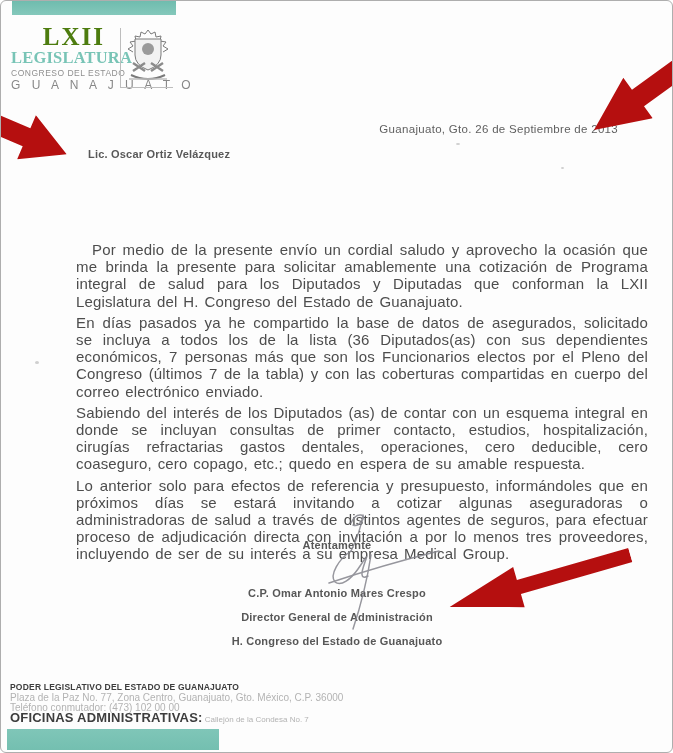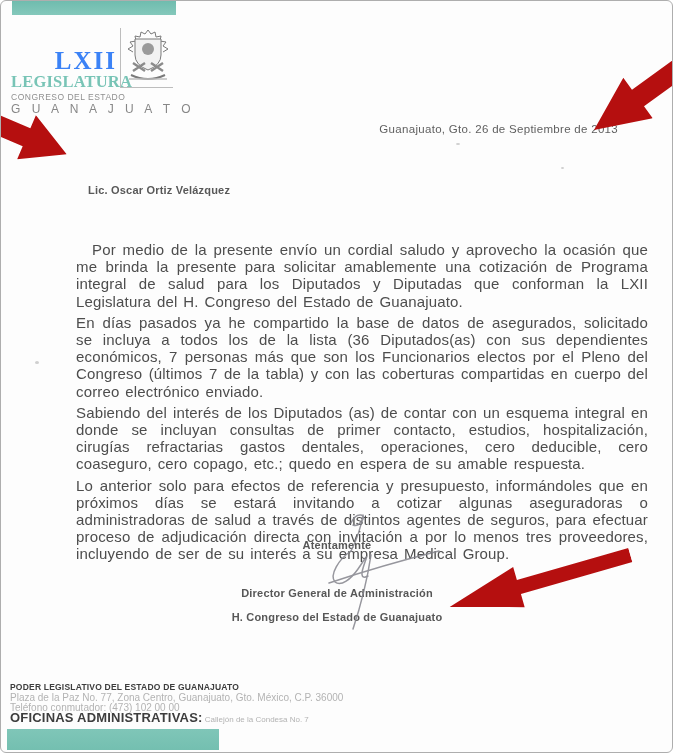--- a/index.html
+++ b/index.html
@@ -5,33 +5,33 @@
   html,body{margin:0;padding:0;background:#ffffff;}
   .page{
     position:relative;width:673px;height:753px;box-sizing:border-box;
     background:#fdfdfd;border:1px solid #aeaeae;border-radius:6px;overflow:hidden;
     font-family:"Liberation Sans",sans-serif;color:#4b4b4b;
   }
   
   .teal-bar-top{position:absolute;left:11px;top:0;width:164px;height:14px;
     background:linear-gradient(180deg,#6fbcae,#84c8bb);}
   .logo{position:absolute;left:10px;top:24px;width:108px;}
-  .logo .lxii{font-family:"Liberation Serif",serif;font-weight:bold;color:#3b82f6;
-    font-size:25px;line-height:24px;letter-spacing:2px;text-align:right;padding-right:2px;margin-top:24px;}
+  .logo .lxii{font-family:"Liberation Serif",serif;font-weight:bold;color:#4d7c0f;
+    font-size:25px;line-height:24px;letter-spacing:2px;text-align:right;padding-right:14px;}
   .logo .legis{font-family:"Liberation Serif",serif;font-weight:bold;color:#78c4b6;
     font-size:16.5px;line-height:17px;letter-spacing:0.2px;}
   .logo .congreso{color:#8f8f8f;font-size:8.5px;letter-spacing:0.5px;line-height:10px;margin-top:2px;white-space:nowrap;}
   .logo .estado{color:#878787;font-size:12px;letter-spacing:4px;line-height:13px;margin-top:1px;white-space:nowrap;}
   .crest-frame{position:absolute;left:119px;top:27px;width:52px;height:59px;
     border-left:1.5px solid #bdbdbd;border-bottom:1.5px solid #bdbdbd;}
   .crest{position:absolute;left:124px;top:26px;}
   
   .dateline{position:absolute;top:122px;right:54px;font-size:11.5px;letter-spacing:0.3px;color:#5f5f5f;}
   .recipient{position:absolute;left:87px;top:146px;font-size:11px;font-weight:bold;color:#585858;letter-spacing:0.2px;}
-  .recipient div{line-height:14px;margin-bottom:12px;white-space:nowrap;margin-top:36px;}
+  .recipient div{line-height:14px;margin-bottom:12px;white-space:nowrap;}
   
   .body{position:absolute;left:75px;top:240px;width:572px;font-size:15px;line-height:17.2px;
     text-align:justify;color:#4d4d4d;letter-spacing:0.15px;word-spacing:1.6px;}
   .body p{margin:0 0 4px 0;}
   .body p.indent{text-indent:16px;}
   
   .closing{position:absolute;left:225px;top:537px;width:222px;text-align:center;
     font-weight:bold;color:#575757;font-size:11px;letter-spacing:0.2px;}
   .closing .sal{line-height:14px;margin-bottom:34px;}
   .closing .sig-line{line-height:14px;margin-bottom:10px;white-space:nowrap;}
@@ -88,20 +88,21 @@
 
   <div class="body">
     <p class="indent">Por medio de la presente envío un cordial saludo y aprovecho la ocasión que me brinda la presente para solicitar amablemente una cotización de Programa integral de salud para los Diputados y Diputadas que conforman la LXII  Legislatura del H. Congreso del Estado de Guanajuato.</p>
     <p>En días pasados ya he compartido la base de datos de asegurados, solicitado se incluya a todos los de la lista (36 Diputados(as) con sus dependientes económicos, 7 personas más que son los Funcionarios electos por el Pleno del Congreso (últimos 7 de la tabla) y con las coberturas compartidas en cuerpo del correo electrónico enviado.</p>
     <p>Sabiendo del interés de los Diputados (as)  de contar con un esquema integral en donde se incluyan consultas de primer contacto, estudios, hospitalización, cirugías refractarias gastos dentales, operaciones, cero deducible, cero coaseguro, cero copago, etc.; quedo en espera de su amable respuesta.</p>
     <p>Lo anterior solo para efectos de referencia y presupuesto, informándoles que en próximos días se estará invitando a cotizar algunas aseguradoras o administradoras de salud a través de distintos agentes de seguros,  para efectuar proceso de adjudicación directa con invitación a por lo menos tres proveedores, incluyendo de ser de su interés a su empresa Medical Group.</p>
   </div>
 
   <div class="closing">
     <div class="sal">Atentamente</div>
+    <div class="sig-line">C.P. Omar Antonio Mares Crespo</div>
     <div class="sig-line">Director General de Administración</div>
     <div class="sig-line">H. Congreso del Estado de Guanajuato</div>
   </div>
   <div class="signature-svg">
     <svg width="160" height="145" viewBox="0 0 160 145">
       <g fill="none" stroke="#85858d" stroke-width="1.5" stroke-linecap="round" opacity="0.85">
         <path d="M50 22 q4 -9 10 -8 q5 1 0 7 q-4 5 -8 3"></path>
         <path d="M62 14 C60 26 56 38 50 50"></path>
         <path d="M50 50 C38 58 28 74 34 81 C40 86 50 78 57 68 C64 58 68 50 64 61 C60 72 59 79 67 75"></path>
         <path d="M28 82 C58 72 98 60 138 50"></path>

